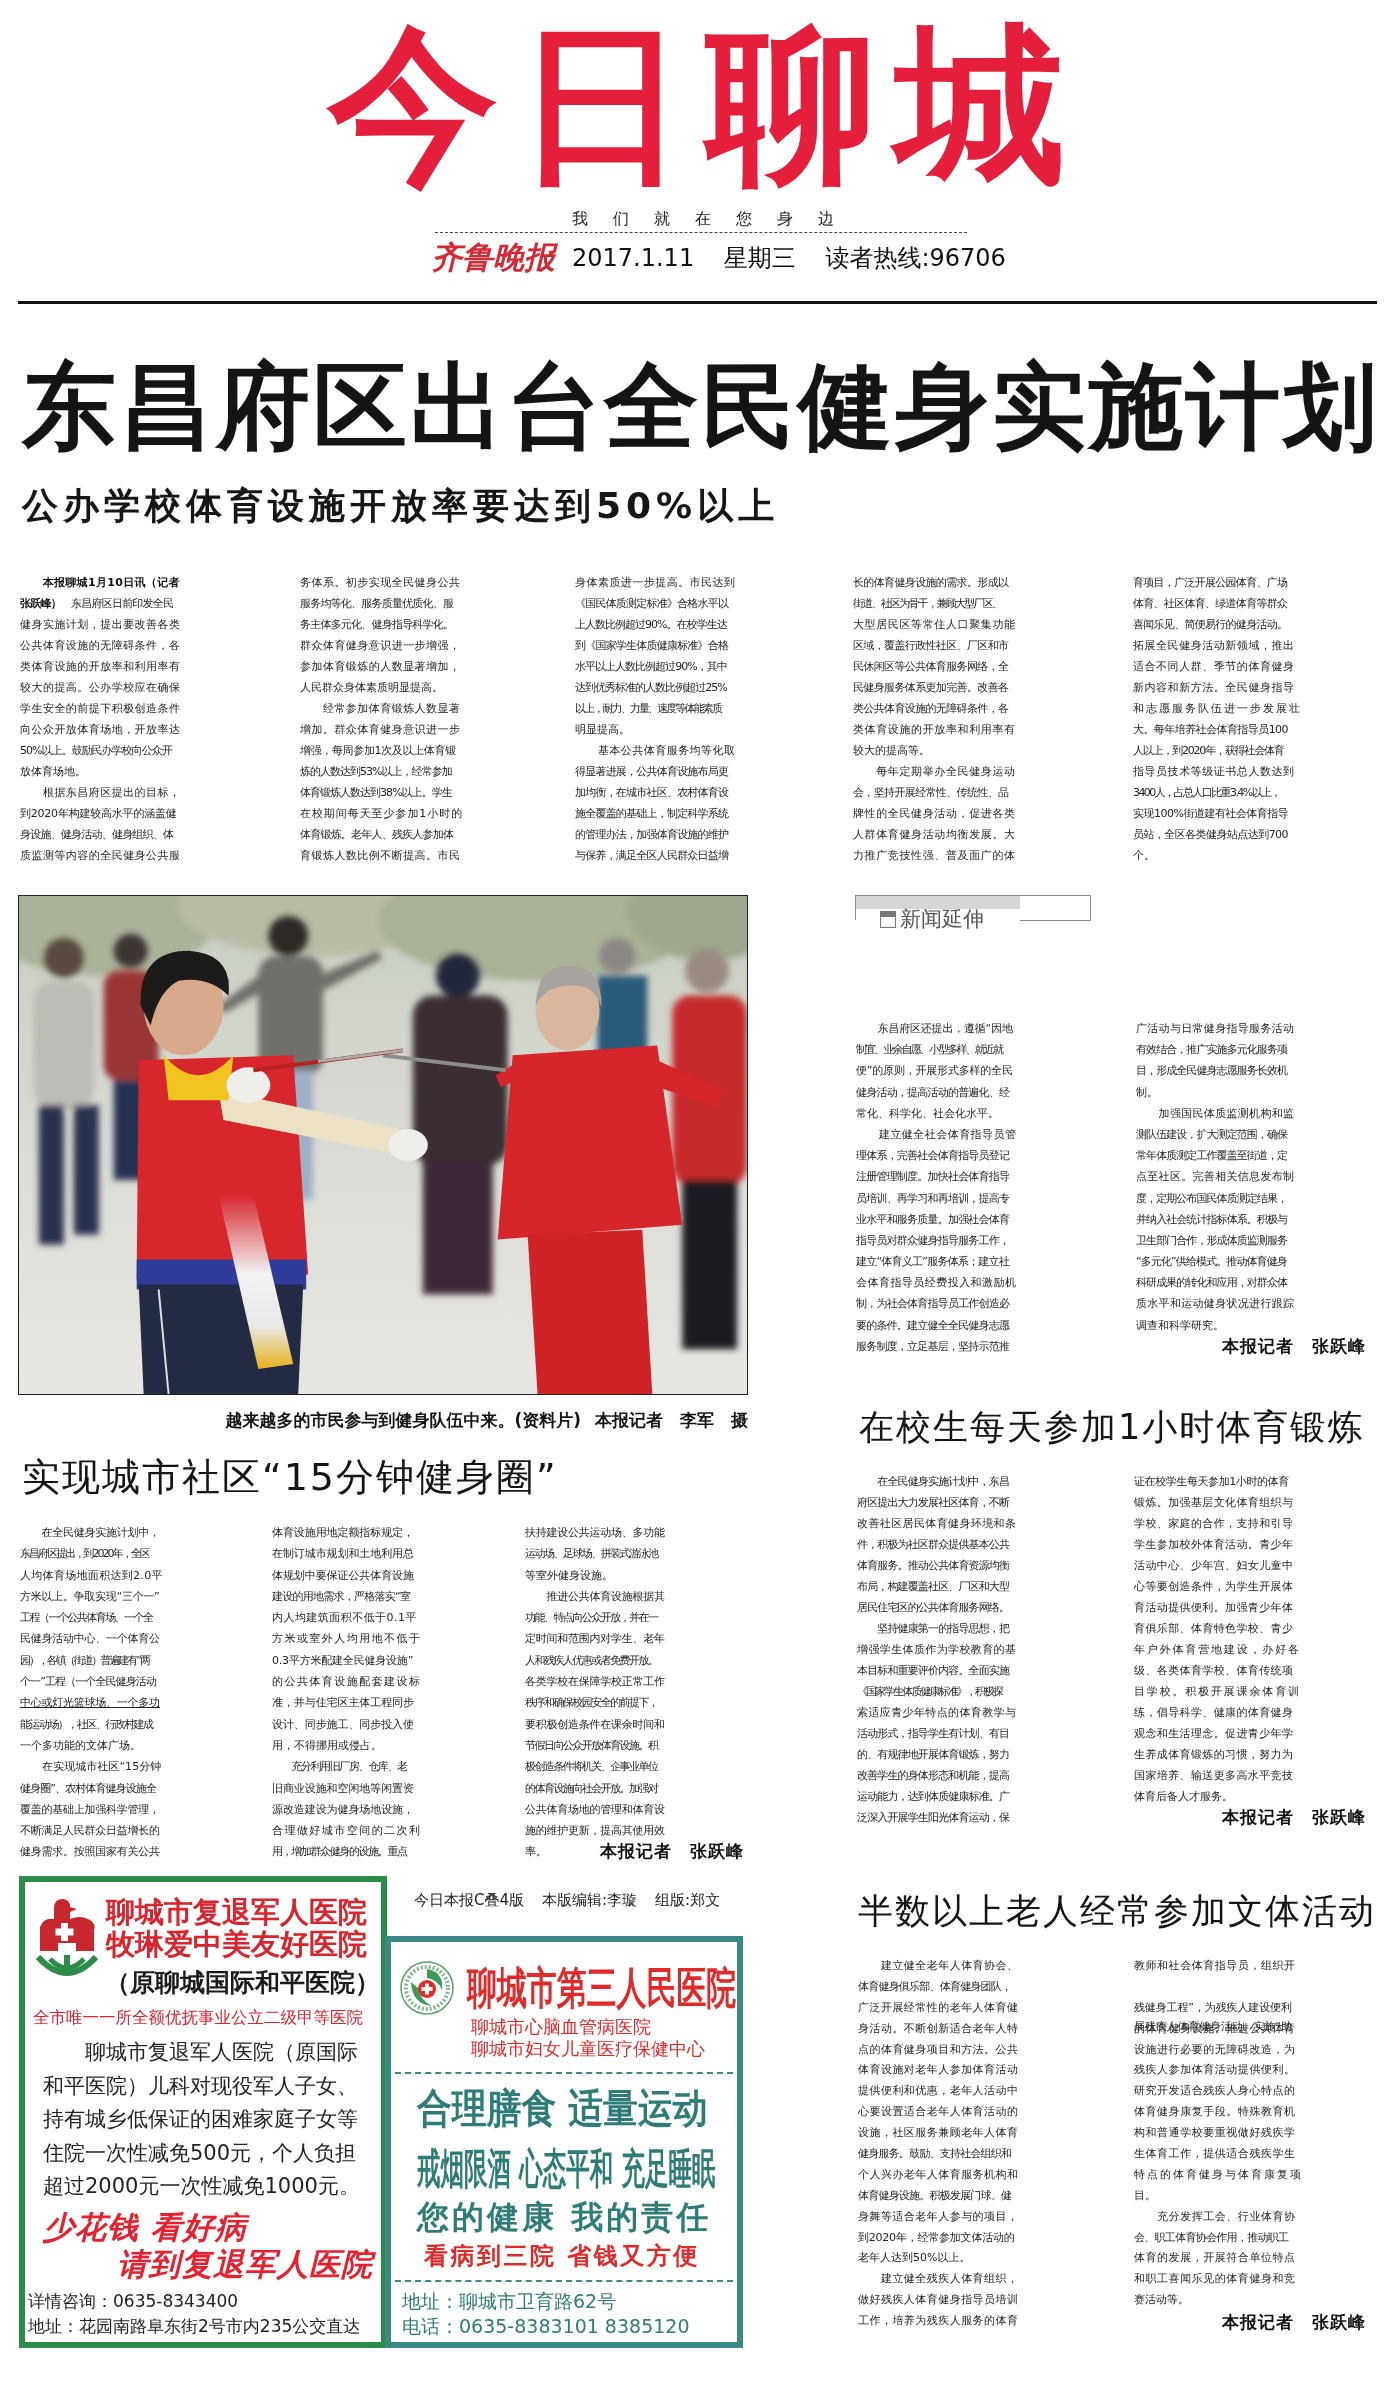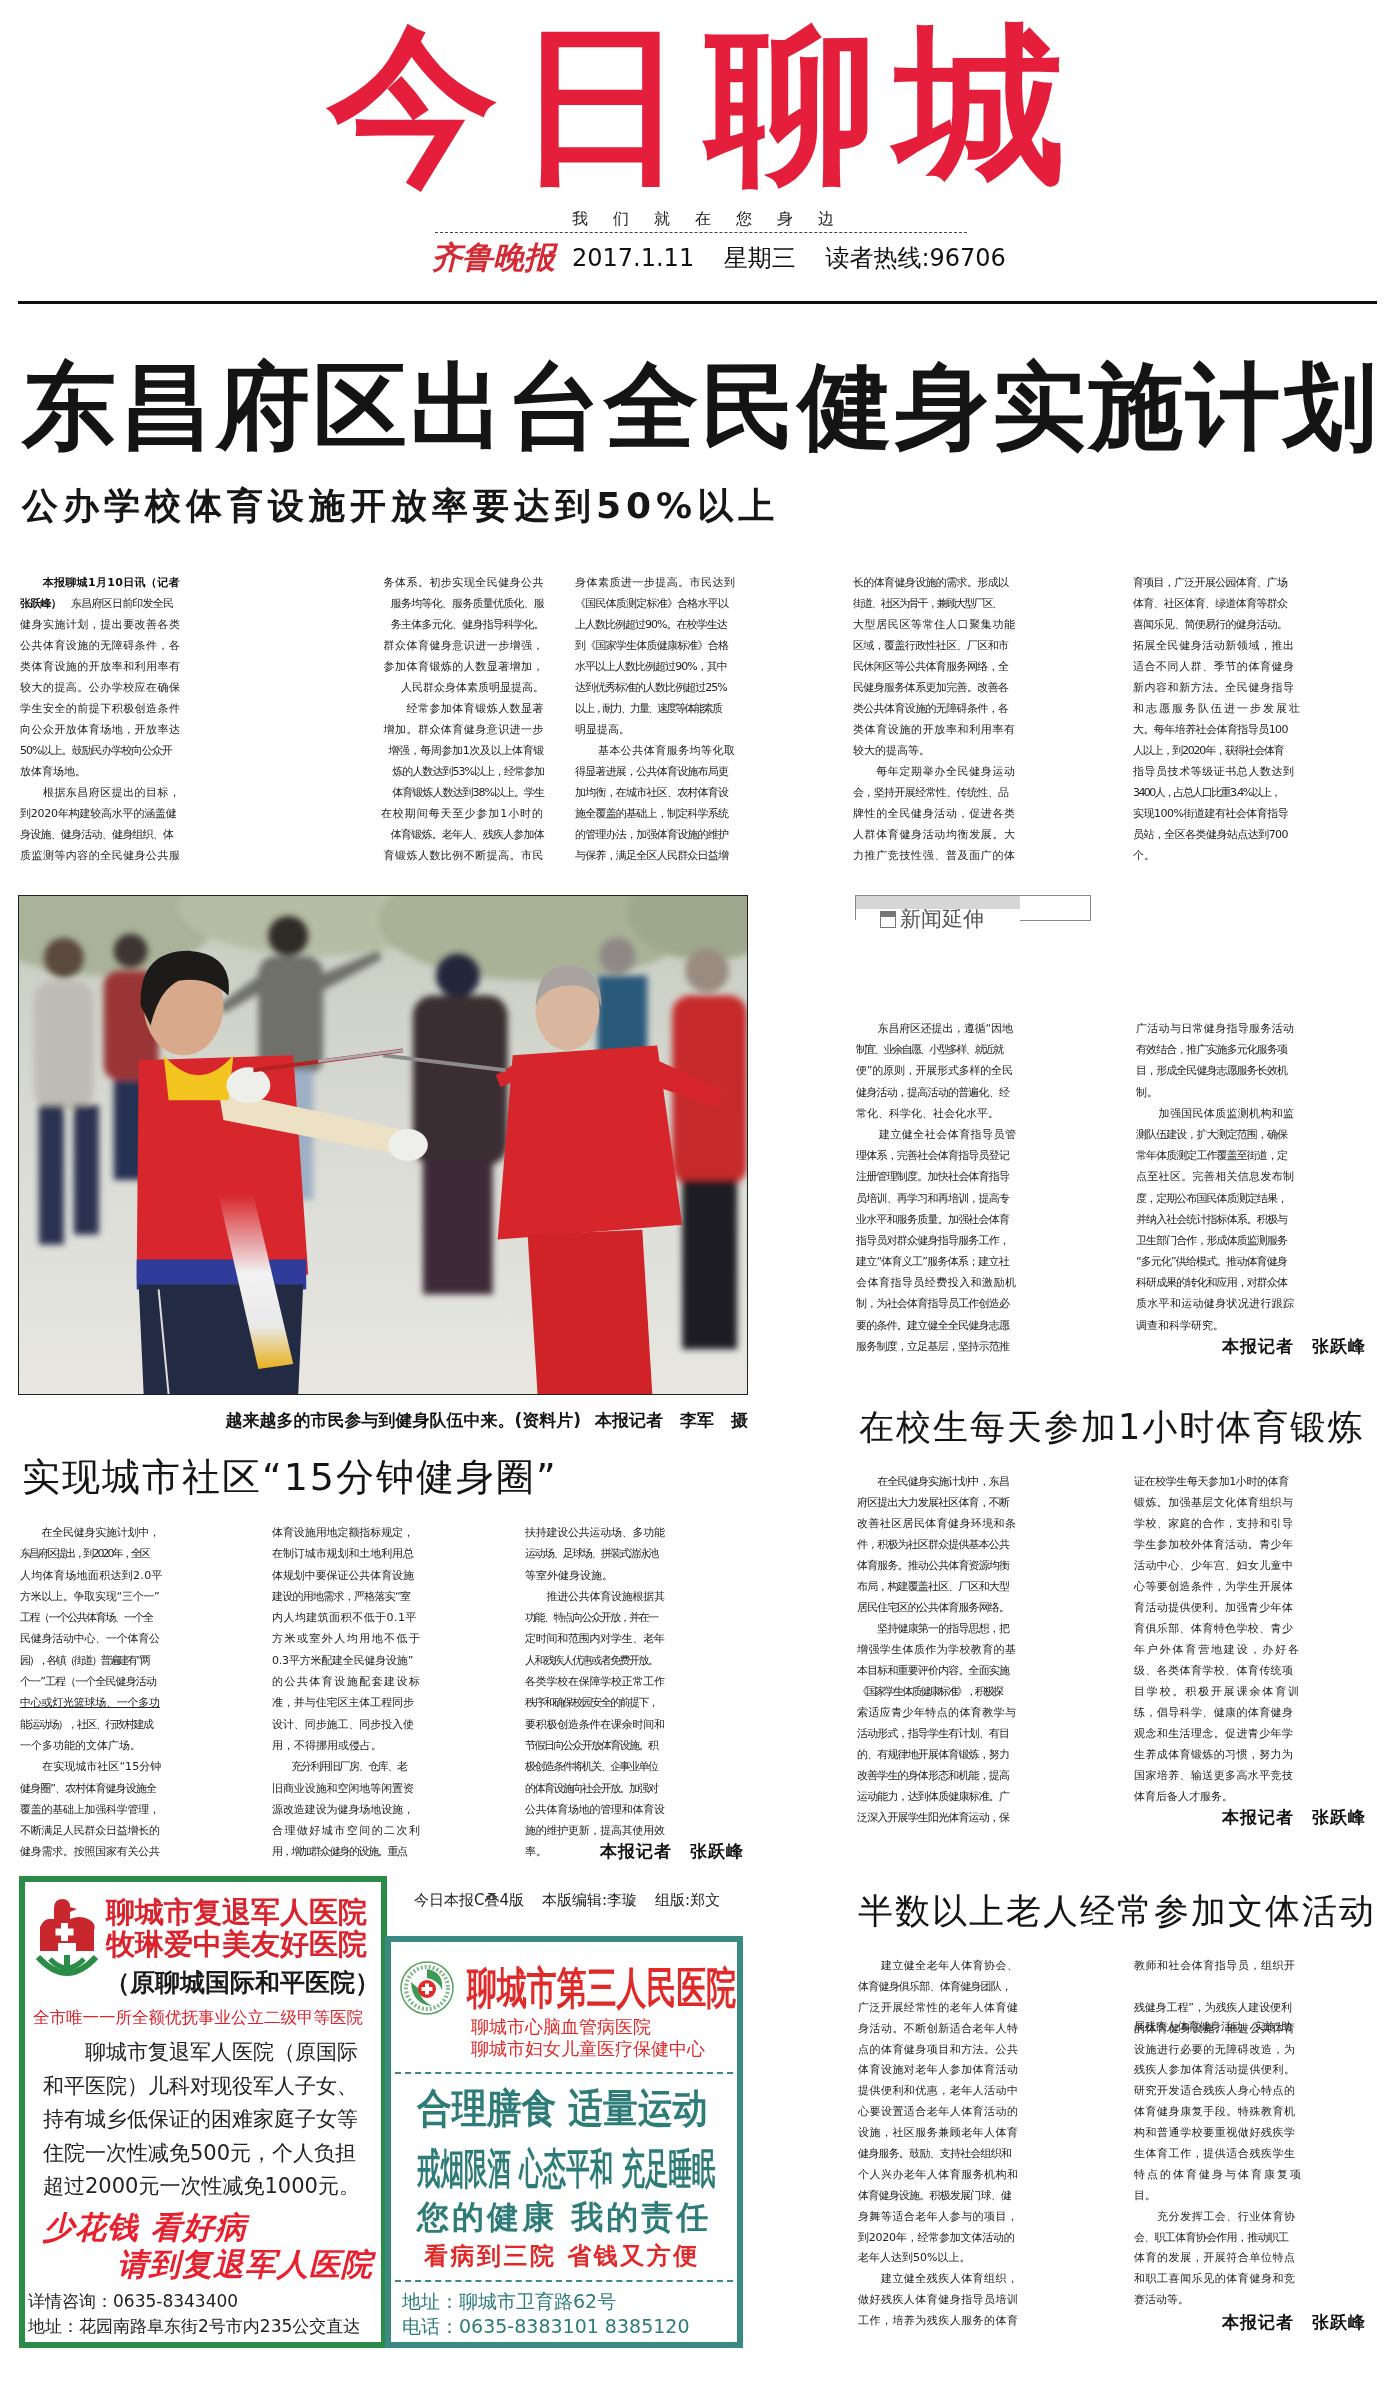--- a/index.html
+++ b/index.html
@@ -98,21 +98,21 @@
         <div class="line"><span class="lt" style="letter-spacing: 0.461538px;">较大的提高。公办学校应在确保</span></div>
         <div class="line"><span class="lt" style="letter-spacing: 0.461538px;">学生安全的前提下积极创造条件</span></div>
         <div class="line"><span class="lt" style="letter-spacing: 0.461538px;">向公众开放体育场地，开放率达</span></div>
         <div class="line"><span class="lt" style="letter-spacing: -0.986458px;">50%以上。鼓励民办学校向公众开</span></div>
         <div class="line"><span class="lt">放体育场地。</span></div>
         <div class="line"><span class="lt" style="letter-spacing: 0.461538px;">　　根据东昌府区提出的目标，</span></div>
         <div class="line"><span class="lt" style="letter-spacing: -0.217708px;">到2020年构建较高水平的涵盖健</span></div>
         <div class="line"><span class="lt" style="letter-spacing: -0.785714px;">身设施、健身活动、健身组织、体</span></div>
         <div class="line"><span class="lt" style="letter-spacing: 0.461538px;">质监测等内容的全民健身公共服</span></div>
       </div>
-    <div class="col" style="left:300px; top:572px; width:244px;text-align:right; --lh:21px;">
+    <div class="col" style="left:300px; top:572px; width:244px; --lh:21px;">
         <div class="line"><span class="lt" style="letter-spacing: 0.461538px;">务体系。初步实现全民健身公共</span></div>
         <div class="line"><span class="lt" style="letter-spacing: -0.785714px;">服务均等化、服务质量优质化、服</span></div>
         <div class="line"><span class="lt" style="letter-spacing: -0.785714px;">务主体多元化、健身指导科学化。</span></div>
         <div class="line"><span class="lt" style="letter-spacing: 0.461538px;">群众体育健身意识进一步增强，</span></div>
         <div class="line"><span class="lt" style="letter-spacing: 0.461538px;">参加体育锻炼的人数显著增加，</span></div>
         <div class="line"><span class="lt">人民群众身体素质明显提高。</span></div>
         <div class="line"><span class="lt" style="letter-spacing: 0.461538px;">　　经常参加体育锻炼人数显著</span></div>
         <div class="line"><span class="lt" style="letter-spacing: 0.461538px;">增加。群众体育健身意识进一步</span></div>
         <div class="line"><span class="lt" style="letter-spacing: -0.344866px;">增强，每周参加1次及以上体育锻</span></div>
         <div class="line"><span class="lt" style="letter-spacing: -0.986458px;">炼的人数达到53%以上，经常参加</span></div>

